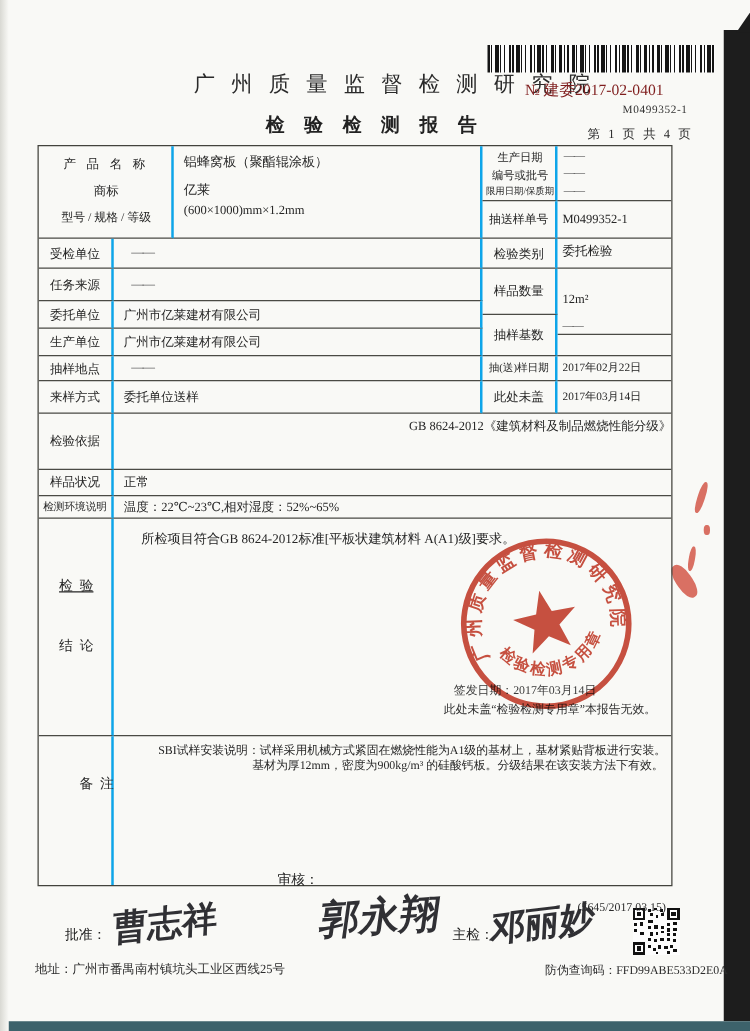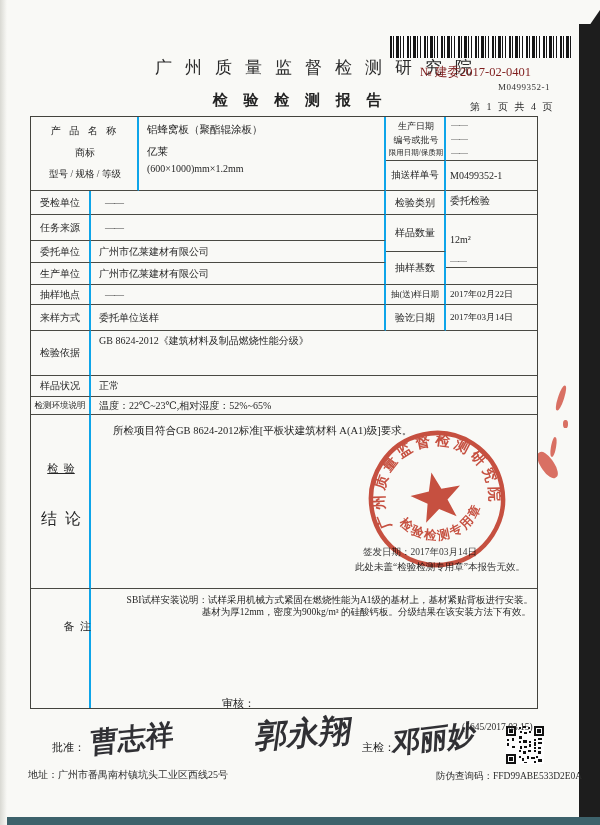--- a/index.html
+++ b/index.html
@@ -100,35 +100,35 @@
     <div class="cell bR bB lbl" style="left:0;top:146px;width:60px;height:22px;">生产单位</div>
     <div class="cell bR bB valL" style="left:60px;top:146px;width:295px;height:22px;">广州市亿莱建材有限公司</div>
 
     <div class="cell bR bB lbl" style="left:0;top:168px;width:60px;height:20px;">抽样地点</div>
     <div class="cell bR bB valL dash" style="left:60px;top:168px;width:295px;height:20px;padding-left:14px;">——</div>
     <div class="cell bR bB lbl" style="left:355px;top:168px;width:60px;height:20px;font-size:8.5px;">抽(送)样日期</div>
     <div class="cell bB valL" style="left:415px;top:168px;width:91px;height:20px;padding-left:4px;font-size:9px;">2017年02月22日</div>
 
     <div class="cell bR bB lbl" style="left:0;top:188px;width:60px;height:26px;">来样方式</div>
     <div class="cell bR bB valL" style="left:60px;top:188px;width:295px;height:26px;">委托单位送样</div>
-    <div class="cell bR bB lbl" style="left:355px;top:188px;width:60px;height:26px;">验讫日期</div>
+    <div class="cell bR bB lbl" style="left:355px;top:188px;width:60px;height:26px;">此处未盖</div>
     <div class="cell bB valL" style="left:415px;top:188px;width:91px;height:26px;padding-left:4px;font-size:9px;">2017年03月14日</div>
 
     <div class="cell bR bB lbl" style="left:0;top:214px;width:60px;height:45px;">检验依据</div>
-    <div class="cell bB valT" style="left:60px;top:214px;width:446px;height:45px;">GB 8624-2012《建筑材料及制品燃烧性能分级》</div>
+    <div class="cell bB valT" style="left:60px;top:214px;width:446px;height:45px;text-align:right;">GB 8624-2012《建筑材料及制品燃烧性能分级》</div>
 
     <div class="cell bR bB lbl" style="left:0;top:259px;width:60px;height:21px;">样品状况</div>
     <div class="cell bB valL" style="left:60px;top:259px;width:446px;height:21px;">正常</div>
 
     <div class="cell bR bB lbl" style="left:0;top:280px;width:60px;height:18px;font-size:8.5px;">检测环境说明</div>
     <div class="cell bB valL" style="left:60px;top:280px;width:446px;height:18px;">温度：22℃~23℃,相对湿度：52%~65%</div>
 
     <div class="cell bR bB" style="left:0;top:298px;width:60px;height:174px;">
       <span class="abs pre" style="left:0;top:46px;width:60px;text-align:center;font-size:11px;text-decoration:underline;">检  验</span>
-      <span class="abs pre" style="left:0;top:94px;width:60px;text-align:center;font-size:16px;">结  论</span>
+      <span class="abs pre" style="left:0;top:94px;width:60px;text-align:center;font-size:11px;">结  论</span>
     </div>
     <div class="cell bB" style="left:60px;top:298px;width:446px;height:174px;">
       <div class="abs" style="left:22px;top:9px;width:410px;font-size:10.5px;">所检项目符合GB 8624-2012标准[平板状建筑材料  A(A1)级]要求。</div>
       <span class="abs" style="left:272px;top:131px;font-size:9.5px;color:#3a3a3a;">签发日期：2017年03月14日</span>
       <span class="abs" style="left:264px;top:146px;font-size:9.5px;color:#2e2e2e;">此处未盖“检验检测专用章”本报告无效。</span>
     </div>
 
     <div class="cell bR" style="left:0;top:472px;width:60px;height:119px;">
       <span class="abs pre" style="left:0;top:30px;width:60px;text-align:right;font-size:11px;">备  注</span>
     </div>

